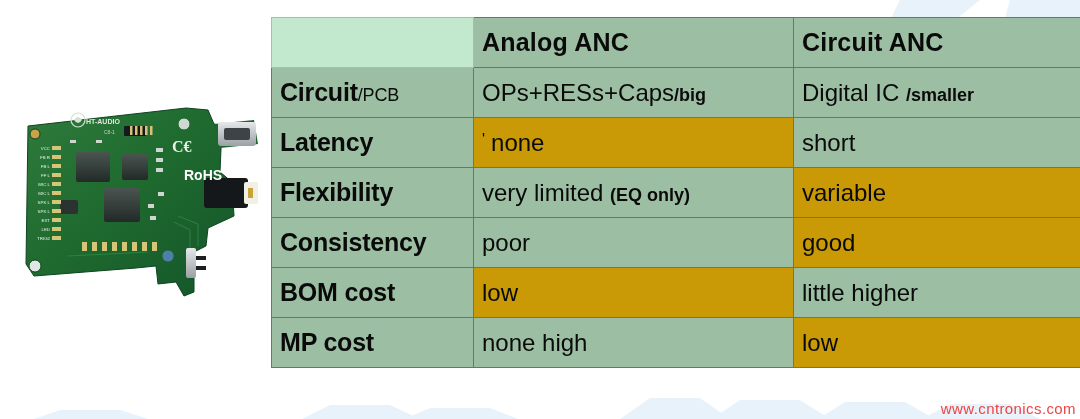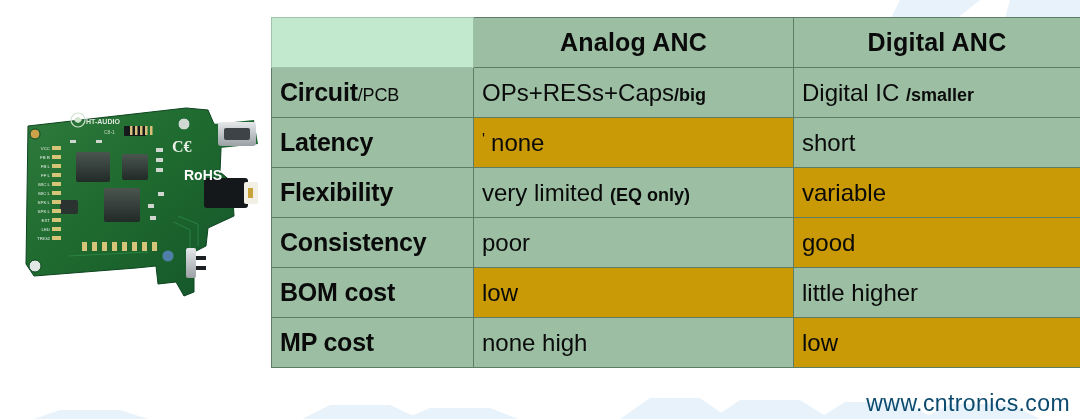--- a/index.html
+++ b/index.html
@@ -62,21 +62,21 @@
     white-space: nowrap;
     overflow: hidden;
     position: relative;
   }
 
   #comparison-table th.corner-cell {
     background: #c2e8ce;
     border-color: #9ec3ab;
   }
   #comparison-table th.col-head {
-    text-align: center;
+    text-align: left;
     font-weight: bold;
     font-size: 25px;
     letter-spacing: .2px;
   }
 
   #comparison-table td.feature-cell {
     font-weight: bold;
     font-size: 25px;
     letter-spacing: -.2px;
   }
@@ -96,25 +96,25 @@
 
   .lead-tick {
     font-size: 16px;
     vertical-align: 6px;
     margin-right: 6px;
   }
 
   
   #watermark {
     position: absolute;
-    right: 10px;
+    right: 4px;
     bottom: 2px;
     z-index: 5;
-    font-size: 23px;
-    color: #0c4a6e;
+    font-size: 15px;
+    color: #ef4444;
     letter-spacing: .4px;
     font-family: "Liberation Sans", sans-serif;
   }
   #watermark-plate {
     position: absolute;
     left: 875px;
     top: 383px;
     width: 205px;
     height: 14px;
     background: rgba(255,255,255,0.45);
@@ -261,21 +261,21 @@
 <table id="comparison-table">
   <colgroup>
     <col class="c-feature">
     <col class="c-analog">
     <col class="c-digital">
   </colgroup>
   <thead>
     <tr>
       <th class="corner-cell"></th>
       <th class="col-head">Analog ANC</th>
-      <th class="col-head">Digital ANC</th>
+      <th class="col-head">Circuit ANC</th>
     </tr>
   </thead>
   <tbody>
 
     <tr>
       <td class="feature-cell"><span>Circuit</span><span class="sub-note">/PCB</span></td>
       <td><span>OPs+RESs+Caps</span><span class="inline-note">/big</span></td>
       <td><span>Digital IC </span><span class="inline-note">/smaller</span></td>
     </tr>
 

